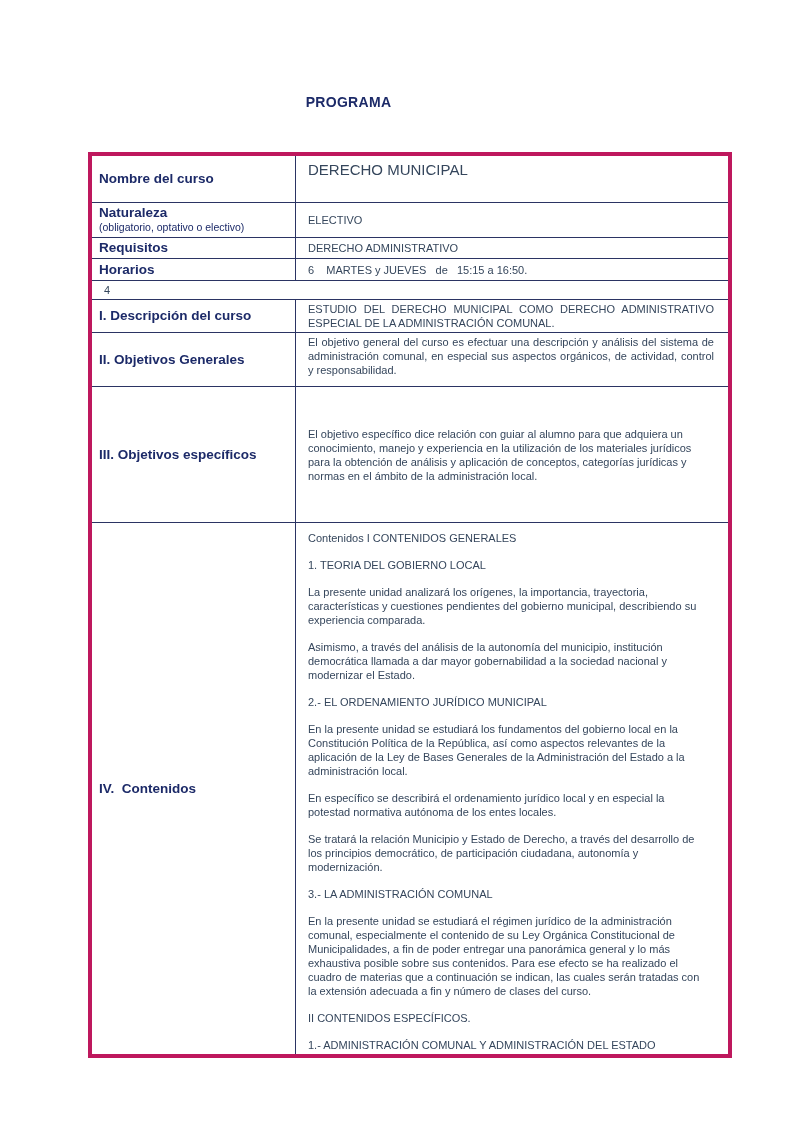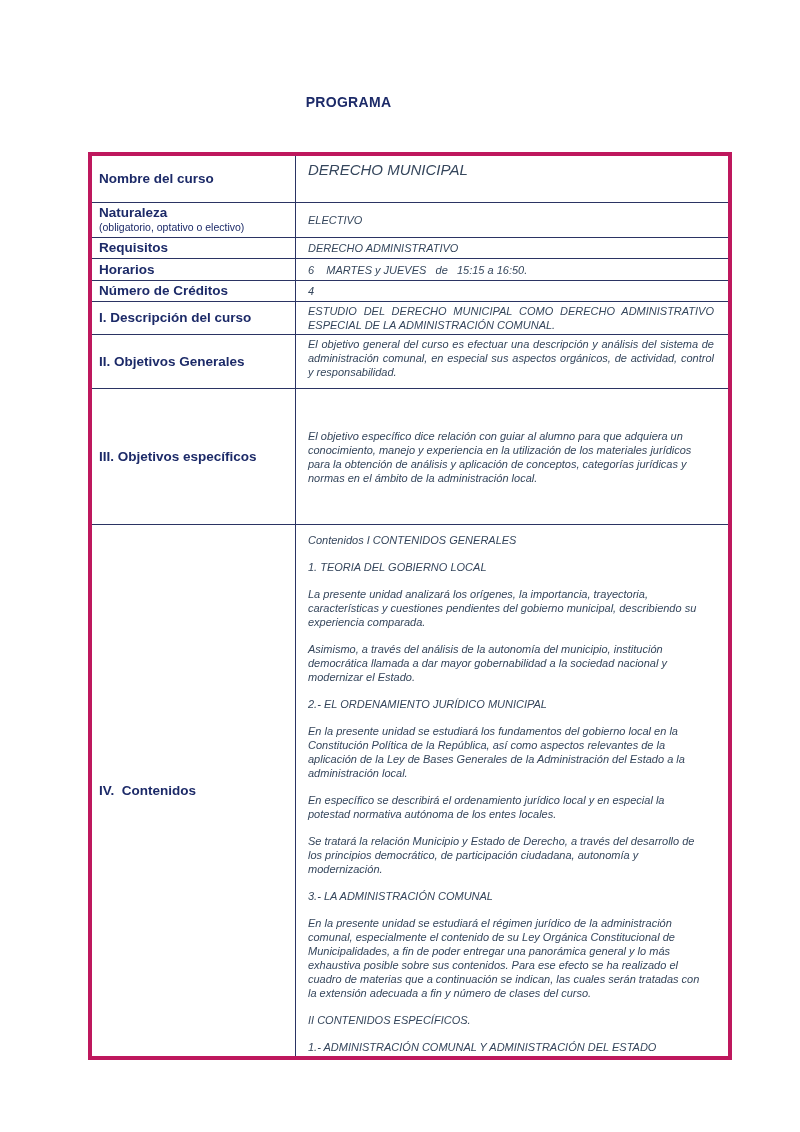--- a/index.html
+++ b/index.html
@@ -31,21 +31,21 @@
   }
   .row + .row { border-top: 1px solid #2b3463; }
   .lcell {
     border-right: 1px solid #2b3463;
     padding: 2px 6px 2px 7px;
     display: flex; flex-direction: column;
   }
   .vcell {
     padding: 2px 14px 2px 12px;
     display: flex; flex-direction: column;
-    font-size: 11px; line-height: 14px; font-style: italic;
+    font-size: 11px; line-height: 14px;
   }
   .label {
     font-weight: bold;
     font-size: 13.5px; line-height: 16px;
     color: #1c2a68;
     white-space: pre-wrap;
   }
   .sublabel {
     font-weight: normal;
     font-size: 10.5px; line-height: 13px;
@@ -102,23 +102,20 @@
   </div>
 
   <div class="row r4">
     <div class="lcell v-center">
       <span class="label">Horarios</span>
     </div>
     <div class="vcell v-center pre">6    MARTES y JUEVES   de   15:15 a 16:50.</div>
   </div>
 
   <div class="row r5">
-    <div class="lcell v-center">
-      <span class="label">Número de Créditos</span>
-    </div>
     <div class="vcell v-center">4</div>
   </div>
 
   <div class="row r6">
     <div class="lcell v-center">
       <span class="label">I. Descripción del curso</span>
     </div>
     <div class="vcell v-center justify">ESTUDIO DEL DERECHO MUNICIPAL COMO DERECHO ADMINISTRATIVO ESPECIAL DE  LA ADMINISTRACIÓN COMUNAL.</div>
   </div>
 

